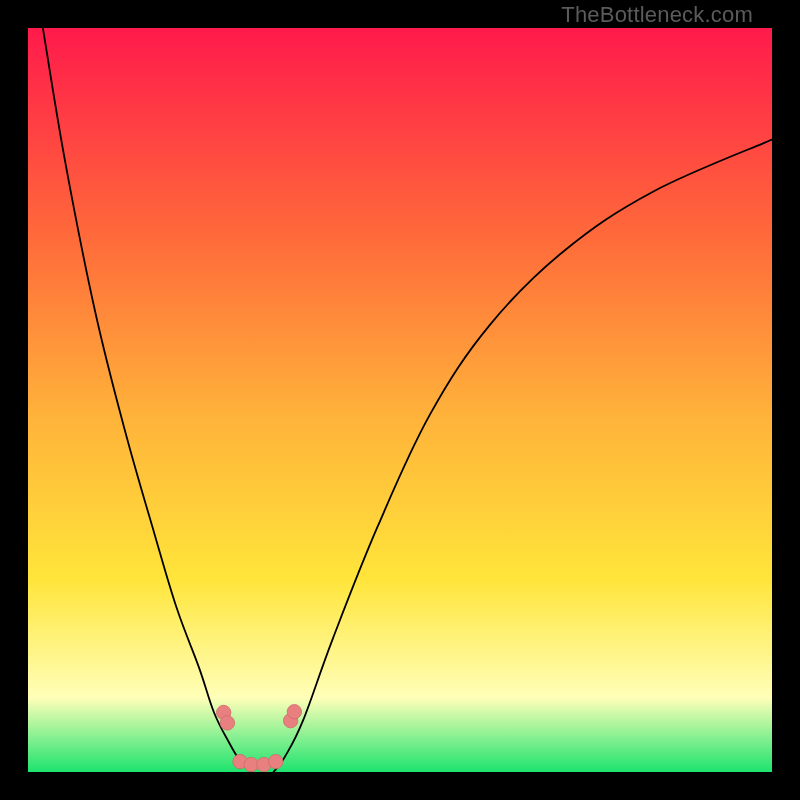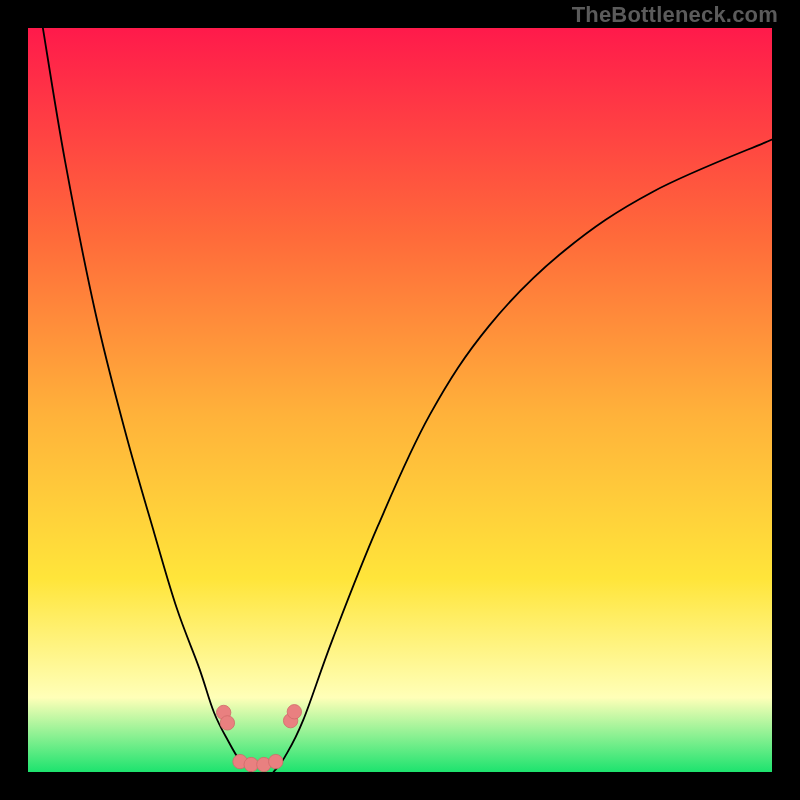--- a/index.html
+++ b/index.html
@@ -16,23 +16,23 @@
     top: 0;
     left: 0;
     width: 800px;
     height: 800px;
     box-sizing: border-box;
     border: 28px solid #000;
   }
   .watermark {
     position: absolute;
     top: 2px;
-    right: 22px;
+    right: 47px;
     font-size: 22px;
-    font-weight: 700;
+    font-weight: 400;
     color: #5b5b5b;
     letter-spacing: 0.2px;
   }
   svg {
     display: block;
     width: 744px;
     height: 744px;
   }
   .curve {
     fill: none;

